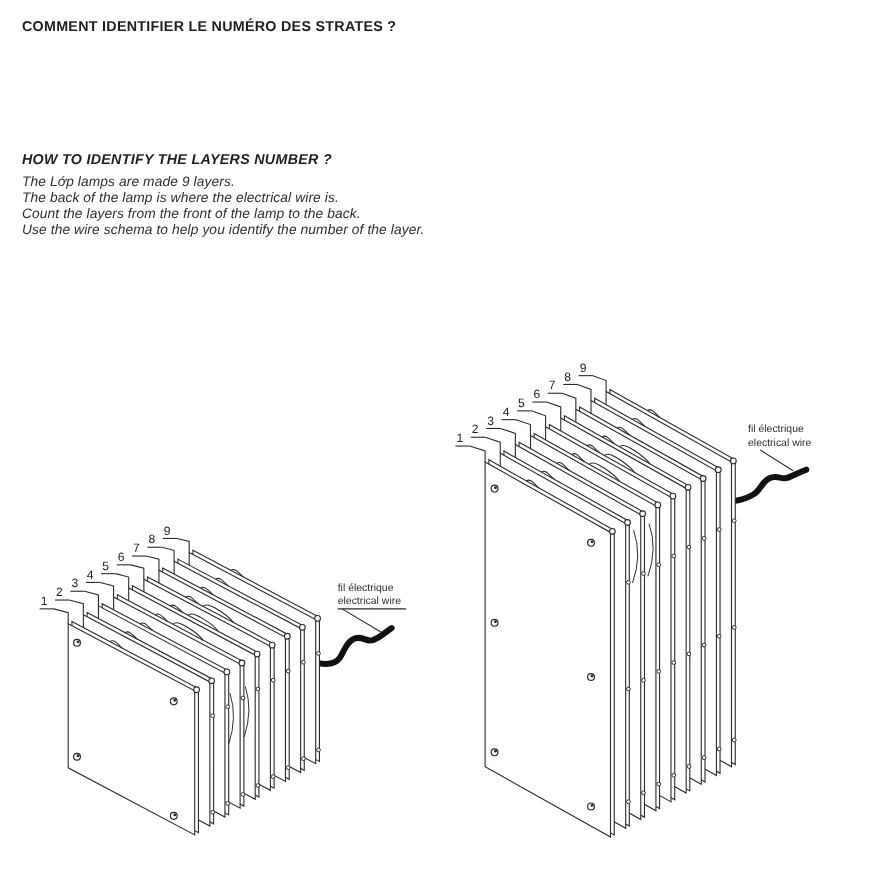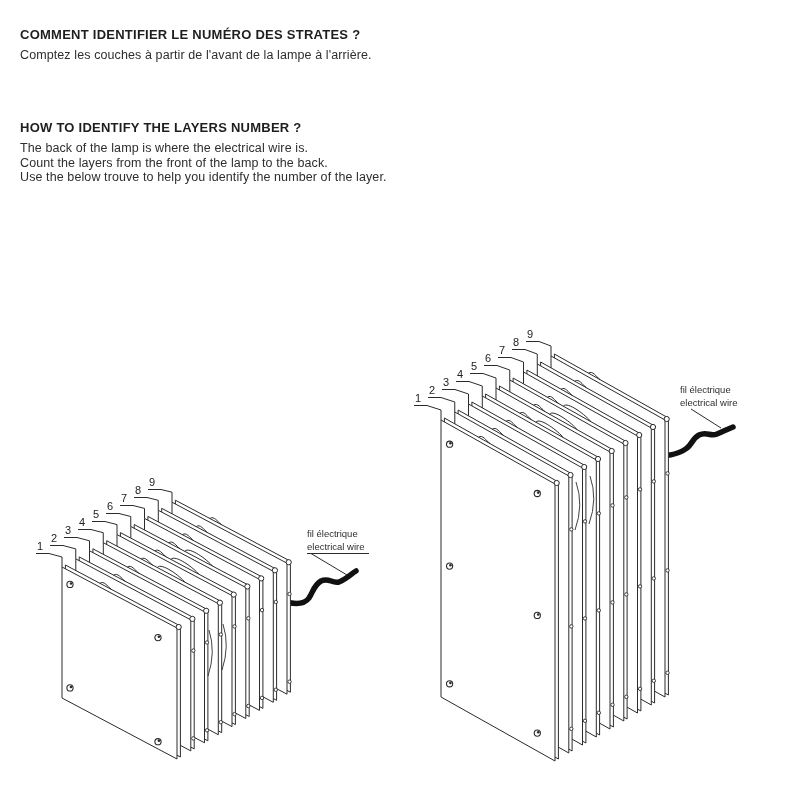--- a/index.html
+++ b/index.html
@@ -1,37 +1,37 @@
 <!DOCTYPE html>
 <html><head>
 <meta charset="utf-8">
 <style>
   html,body{margin:0;padding:0;background:#ffffff;}
   body{width:790px;height:808px;position:relative;font-family:"Liberation Sans",sans-serif;overflow:hidden;}
   .text-block{position:absolute;left:20px;color:#2e2e2e;}
-  .text-block.fr{top:27px;}
-  .text-block.en{top:120px;}
+  .text-block.fr{top:16px;}
+  .text-block.en{top:137px;font-style:italic;}
   .text-block h1{margin:0 0 6px 0;font-size:13px;font-weight:700;color:#1e1e1e;letter-spacing:.25px;}
   .text-block p{margin:0;font-size:12.5px;line-height:14.7px;letter-spacing:.1px;}
   #diagram{position:absolute;top:0;left:0;}
   #diagram text{font-family:"Liberation Sans",sans-serif;}
 </style>
 </head>
 <body>
 
 <section class="text-block fr">
   <h1>COMMENT IDENTIFIER LE NUMÉRO DES STRATES ?</h1>
-  <p>Comptez les couches à partir de l'avant de la lampe à l'arrière.</p>
 </section>
 
 <section class="text-block en">
   <h1>HOW TO IDENTIFY THE LAYERS NUMBER ?</h1>
+  <p>The Lớp lamps are made 9 layers.</p>
   <p>The back of the lamp is where the electrical wire is.</p>
   <p>Count the layers from the front of the lamp to the back.</p>
-  <p>Use the below trouve to help you identify the number of the layer.</p>
+  <p>Use the wire schema to help you identify the number of the layer.</p>
 </section>
 
 <svg id="diagram" width="790" height="808" viewBox="0 0 790 808">
   <g id="lamp-left">
       <path d="M 282 601 C 295 605 304 605 309 598 C 313 592 314 585 321 581 C 329 577 332 584 339 582 C 347 579 351 574 356 571" fill="none" stroke="#111111" stroke-width="5.5" stroke-linecap="round" stroke-linejoin="round"></path>
       <g>
         <polygon points="175.4,500.2 290.4,561.2 290.4,692.2 175.4,631.2" fill="#fff" stroke="#2b2b2b" stroke-width="1"></polygon>
         <polygon points="172.0,502.2 287.0,563.2 287.0,694.2 172.0,633.2" fill="#fff" stroke="#2b2b2b" stroke-width="1"></polygon>
         <path d="M 209.9 518.5 C 213.9 515.5 217.4 521.6 221.4 524.6" fill="none" stroke="#2b2b2b" stroke-width="1"></path>
         <circle cx="288.7" cy="562.2" r="2.6" fill="#fff" stroke="#2b2b2b" stroke-width="1"></circle>

